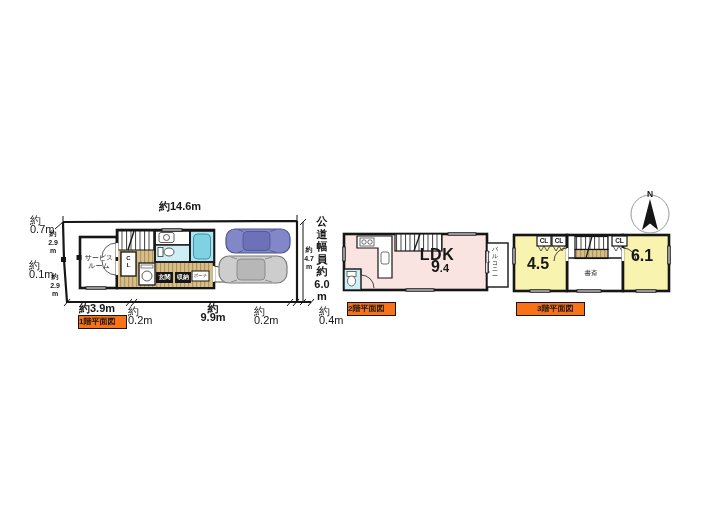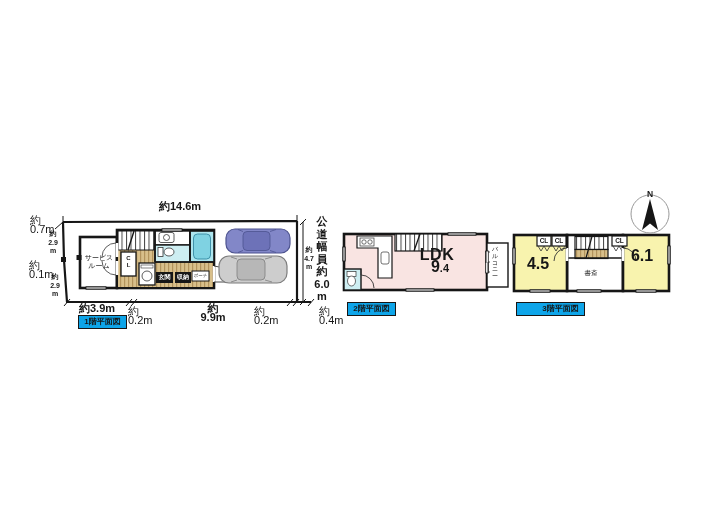--- a/index.html
+++ b/index.html
@@ -17,22 +17,22 @@
   .tiny-lbl{font-size:4.5px;line-height:10px;text-align:center;}
   .cl-v{font-size:6px;font-weight:bold;line-height:7px;text-align:center;}
   .cl-box-lbl{font-size:6.5px;font-weight:bold;line-height:10px;text-align:center;}
   .ldk{font-size:16px;font-weight:bold;text-align:center;letter-spacing:.5px;}
   .num-big{font-size:16px;font-weight:bold;text-align:center;}
   .num-frac{font-size:11px;font-weight:bold;}
   .road{font-size:11px;font-weight:bold;line-height:12.5px;text-align:center;}
   .balc{font-size:6px;line-height:6.8px;text-align:center;}
   .study{font-size:6.5px;text-align:center;}
   .north{font-size:8.5px;font-weight:bold;text-align:center;}
-  .title-box{position:absolute;border:1px solid #161616;background:#0ea5e9;font-size:8px;
-       font-weight:bold;text-align:center;
+  .title-box{position:absolute;border:1px solid #161616;background:#f97316;font-size:8px;
+       font-weight:bold;text-align:left;
        font-family:"Liberation Sans","DejaVu Sans",sans-serif;color:#161616;}
 </style>
 </head>
 <body>
 
 <div id="canvas">
 
   <svg id="plan-svg" width="705" height="525" viewBox="0 0 705 525">
     <defs>
       <pattern id="tan" width="4" height="6" patternUnits="userSpaceOnUse">

